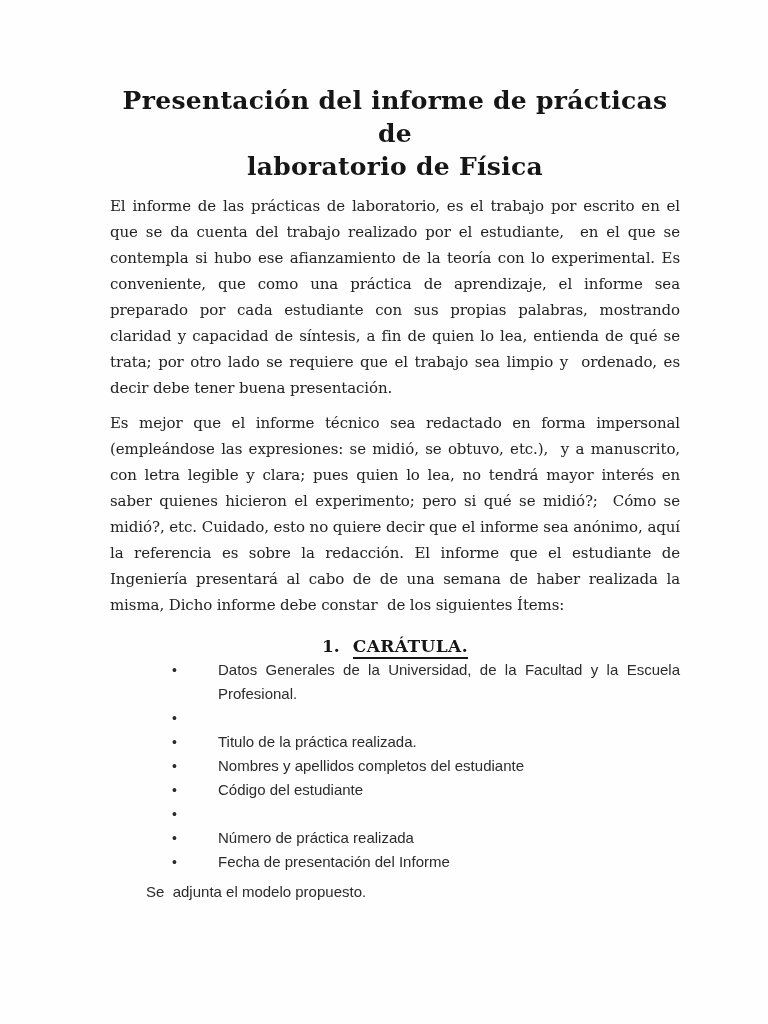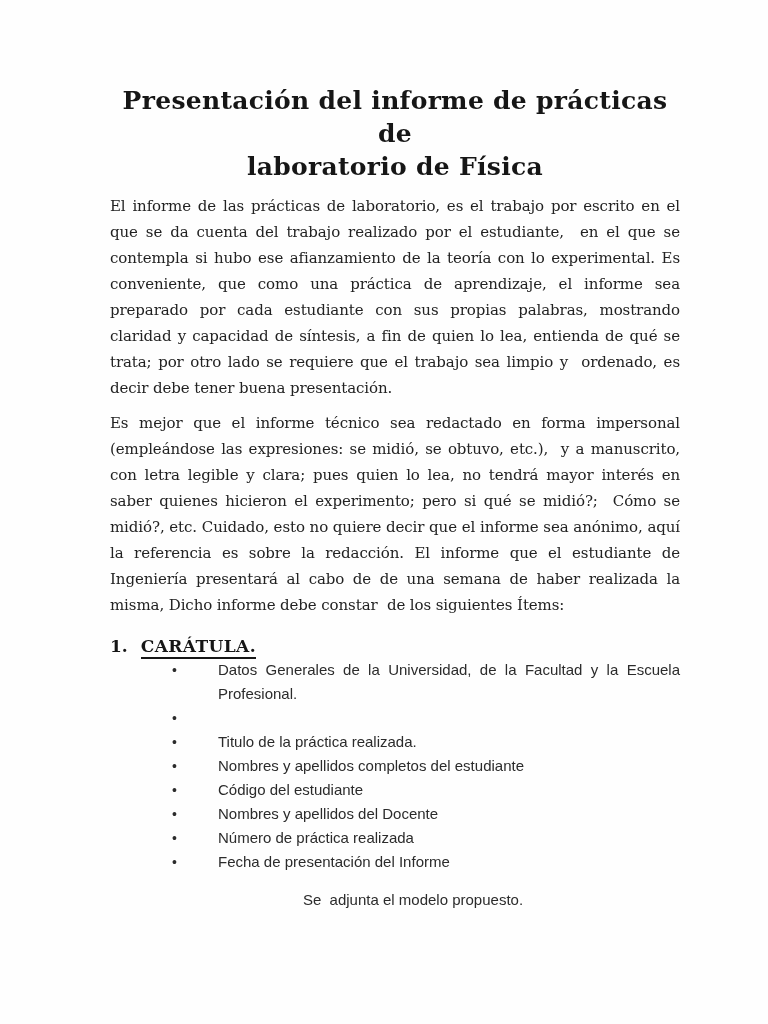--- a/index.html
+++ b/index.html
@@ -33,20 +33,21 @@
   }
   .par-1 { margin-top: 10px; }
   .par-2 { margin-top: 9px; }
   .section-heading {
     margin-top: 16px;
     font-family: "DejaVu Serif", serif;
     font-weight: 700;
     font-size: 17px;
     line-height: 24px;
     color: #161616;
+    text-align: center;
   }
   .section-heading .sec-num { margin-right: 13px; }
   .section-heading .sec-title {
     border-bottom: 2px solid #161616;
     padding-bottom: 1px;
     letter-spacing: 0.4px;
   }
   .sans {
     font-family: "Liberation Sans", sans-serif;
     font-size: 15px;
@@ -71,24 +72,23 @@
     flex: 0 0 auto;
     text-align: left;
     font-size: 14px;
   }
   .bullet-text {
     flex: 1 1 auto;
     text-align: justify;
     margin-left: 24px;
   }
   .attachment-note {
-    margin-top: 14px;
+    margin-top: 6px;
     margin-left: 36px;
     line-height: 24px;
-    text-align: center;
   }
 </style>
 </head>
 <body>
 
 <div class="page">
 
   <h1 class="doc-title">
     <span>Presentación del informe de prácticas de</span><br>
     <span>laboratorio de Física</span>
@@ -118,21 +118,20 @@
     <li class="bullet-item">
       <span class="bullet-glyph">•</span>
       <span class="bullet-text">Nombres y apellidos completos del estudiante</span>
     </li>
     <li class="bullet-item">
       <span class="bullet-glyph">•</span>
       <span class="bullet-text">Código del estudiante</span>
     </li>
     <li class="bullet-item">
       <span class="bullet-glyph">•</span>
-      <span class="bullet-text">Nombres y apellidos del Docente</span>
     </li>
     <li class="bullet-item">
       <span class="bullet-glyph">•</span>
       <span class="bullet-text">Número de práctica realizada</span>
     </li>
     <li class="bullet-item">
       <span class="bullet-glyph">•</span>
       <span class="bullet-text">Fecha de presentación del Informe</span>
     </li>
   </ul>

